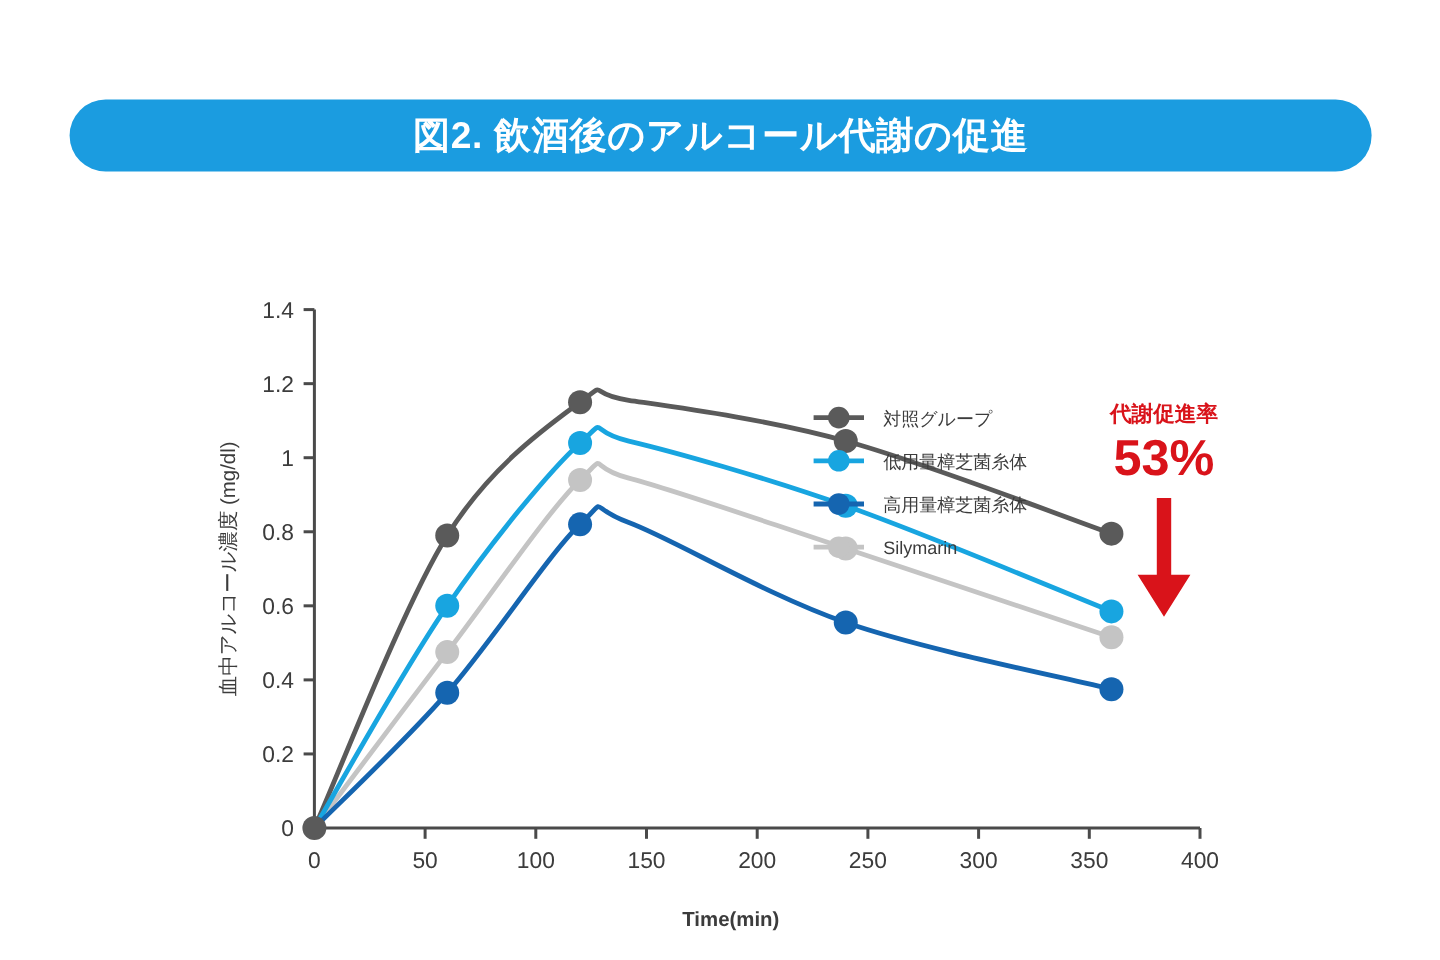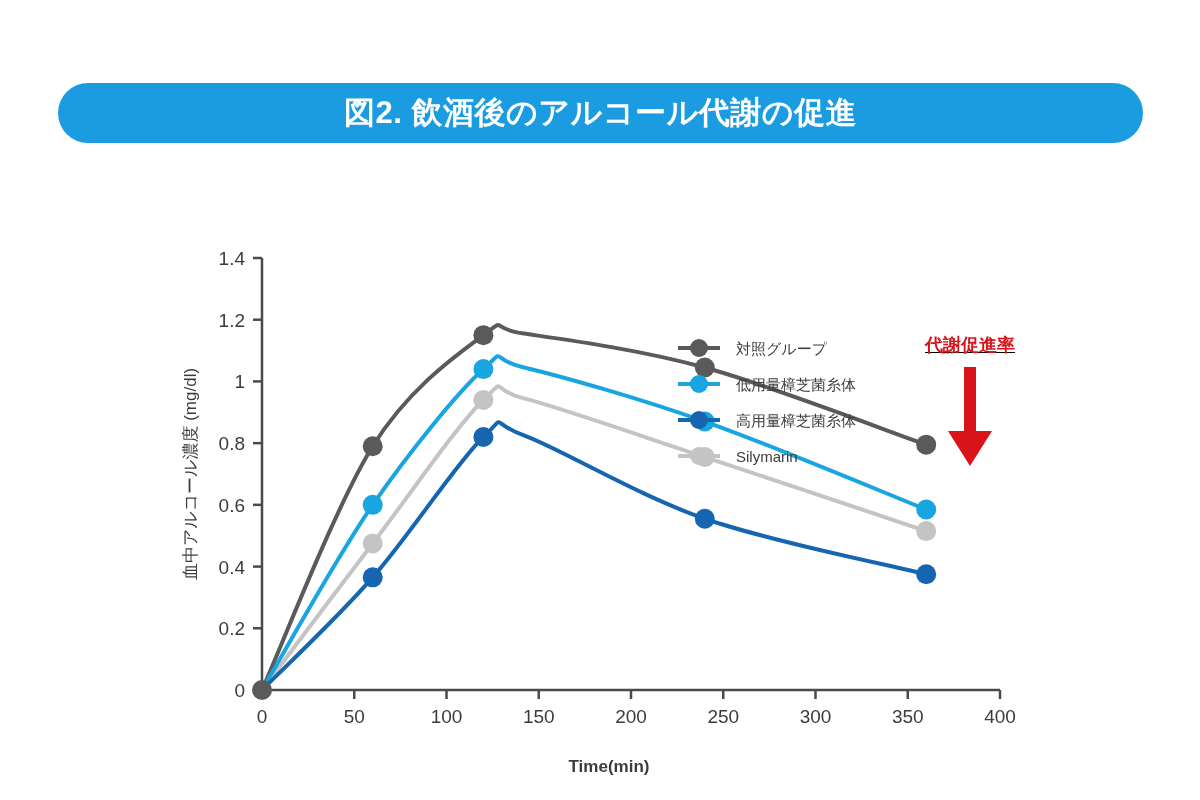--- a/index.html
+++ b/index.html
@@ -80,21 +80,20 @@
   }
 
   
   .annot {
     position: absolute;
     left: 890px;
     top: 335px;
     width: 160px;
     text-align: center;
     pointer-events: none;
-    text-decoration: underline;
   }
   .annot-label {
     color: #d9131a;
     font-size: 18px;
     font-weight: bold;
     line-height: 1.2;
     white-space: nowrap;
   }
   .annot-value {
     color: #d9131a;
@@ -207,18 +206,19 @@
         <g>
           <line x1="678" y1="306" x2="720" y2="306" stroke="#c4c4c4" stroke-width="4" stroke-linecap="butt"></line>
           <circle cx="699" cy="306" r="9" fill="#c4c4c4"></circle>
           <text x="736" y="312" class="legend-label">Silymarin</text>
         </g>
       </svg>
   </div>
 
   <div class="annot">
     <div class="annot-label">代謝促進率</div>
+    <div class="annot-value">53%</div>
     <svg class="annot-arrow" viewBox="0 0 46 100">
       <polygon points="17,0 29,0 29,64 45,64 23,99 1,64 17,64" fill="#d9131a"></polygon>
     </svg>
   </div>
 
 </div>
 
 </body></html>

